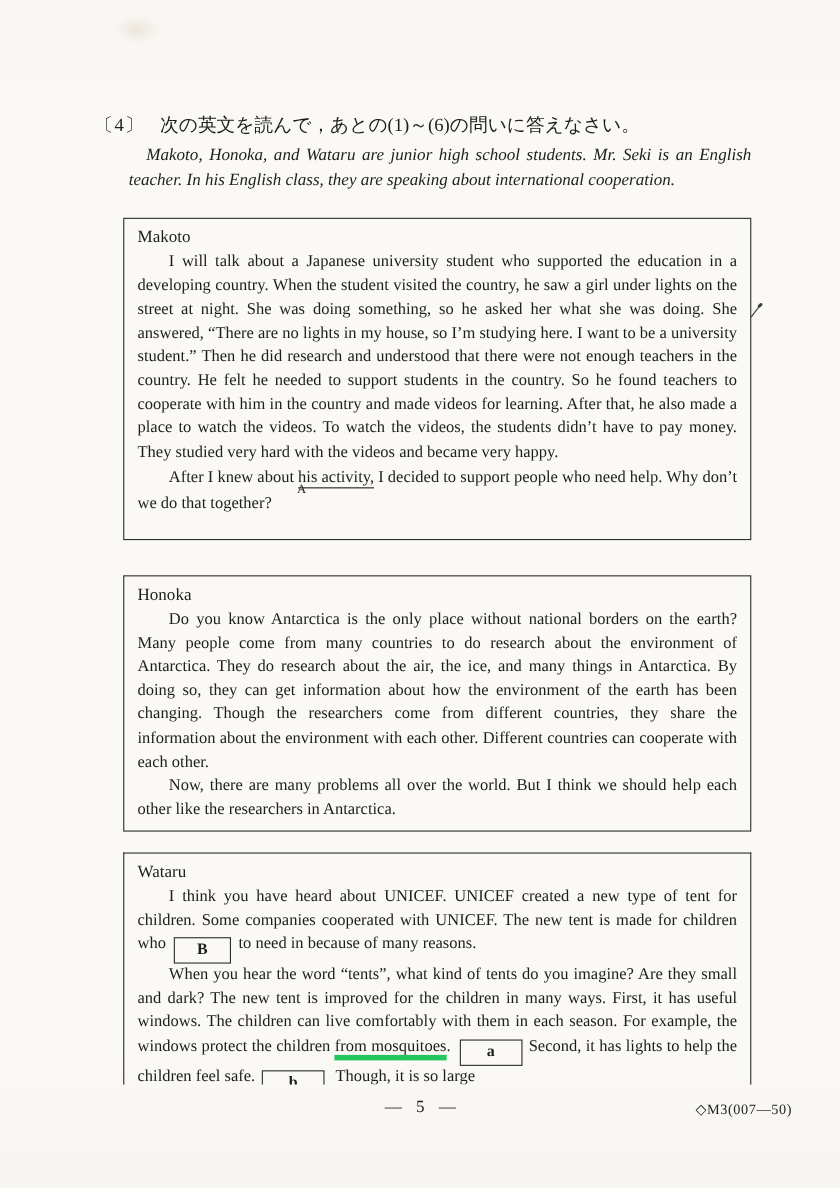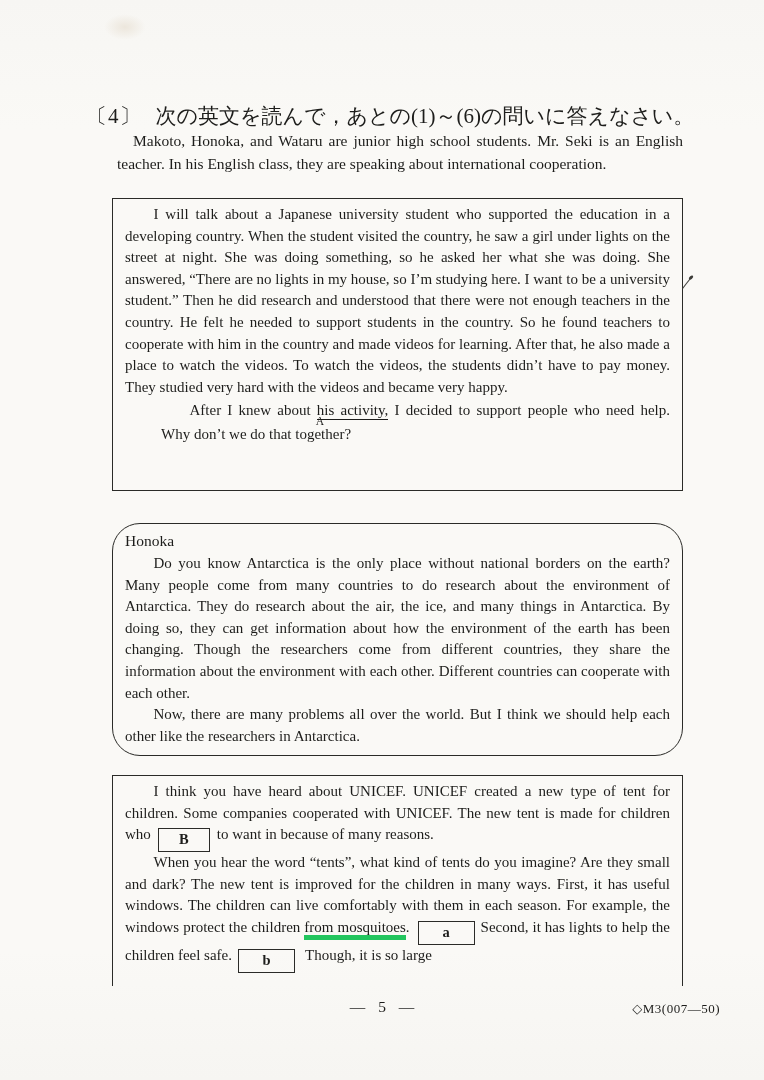--- a/index.html
+++ b/index.html
@@ -9,37 +9,37 @@
     font-family:"Liberation Serif", serif;
     color:#1d1d1b;
     -webkit-font-smoothing:antialiased;
   }
   .smudge {
     position:absolute; left:104px; top:14px; width:42px; height:26px;
     background:radial-gradient(ellipse at center,#ece6dc 0%, rgba(236,230,220,0) 70%);
     border-radius:50%;
   }
   
-  .q-header { position:absolute; top:102px; left:86px; font-size:21px;
+  .q-header { position:absolute; top:102px; left:86px; font-size:17px;
     font-family:"Liberation Serif","DejaVu Serif",serif; white-space:nowrap; }
   .q-num { letter-spacing:1px; margin-right:14px; }
   .intro { position:absolute; top:129px; left:117px; width:566px;
-    font-size:15.5px; line-height:23px; text-indent:16px;
+    font-style:italic; font-size:15.5px; line-height:23px; text-indent:16px;
     text-align:justify; }
   
   .speech-box { position:absolute; left:112px; width:571px;
     border:1.4px solid #2b2b28; box-sizing:border-box;
     padding:5px 12px 0 12px; overflow:hidden; background:transparent; }
   .box-makoto { top:198px; height:293px; }
-  .box-honoka { top:523px; height:233px;border-radius:28px; }
+  .box-honoka { top:523px; height:233px; }
   .box-wataru { top:775px; height:211px; border-bottom:none; }
   .speaker { font-size:15.5px; line-height:24px; }
   .speech-box p { margin:0; font-size:15px; line-height:21.6px;
     text-align:justify; text-indent:1.9em; }
-  .speech-box p.tight-last { line-height:24px;margin-left:36px; }
+  .speech-box p.tight-last { line-height:24px; }
   
   .ul-a { position:relative; border-bottom:1.2px solid #1d1d1b; padding-bottom:1px; }
   .ul-a-label { position:absolute; left:-1px; top:100%; margin-top:-3px;
     font-size:11.5px; line-height:11px; text-indent:0; }
   .ul-plain { border-bottom:5px solid #22c55e; }
   
   .blank { display:inline-block; border:1.3px solid #2b2b28; text-align:center;
     font-weight:bold; font-size:14.5px; height:22px; line-height:21px;
     vertical-align:-5px; text-indent:0; background:transparent; }
   .blank-b  { width:50px; margin:0 7px; }
@@ -60,40 +60,42 @@
 
   <div class="smudge"></div>
 
   <div class="q-header">
     <span class="q-num">〔4〕</span><span>次の英文を読んで，あとの(1)～(6)の問いに答えなさい。</span>
   </div>
 
   <div class="intro">Makoto, Honoka, and Wataru are junior high school students.  Mr. Seki is an English teacher.  In his English class, they are speaking about international cooperation.</div>
 
   <div class="speech-box box-makoto">
+    <div class="speaker">Makoto</div>
     <p>I will talk about a Japanese university student who supported the education in a developing country.  When the student visited the country, he saw a girl under lights on the street at night.  She was doing something, so he asked her what she was doing.  She answered, “There are no lights in my house, so I’m studying here.  I want to be a university student.”  Then he did research and understood that there were not enough teachers in the country.  He felt he needed to support students in the country.  So he found teachers to cooperate with him in the country and made videos for learning.  After that, he also made a place to watch the videos.  To watch the videos, the students didn’t have to pay money.  They studied very hard with the videos and became very happy.</p>
     <p class="tight-last">
       <span>After I knew about </span><span class="ul-a"><span>his activity,</span><span class="ul-a-label">A</span></span><span> I decided to support people who need help.  Why don’t we do that together?</span>
     </p>
   </div>
 
   <svg class="pen-mark" viewBox="0 0 16 18" xmlns="http://www.w3.org/2000/svg">
     <path d="M2 15 Q5 11 9 6" stroke="#4a4a46" stroke-width="1.2" fill="none" stroke-linecap="round"></path>
     <ellipse cx="10" cy="4.6" rx="2.6" ry="1.5" transform="rotate(-42 10 4.6)" fill="#3c3c38"></ellipse>
   </svg>
 
   <div class="speech-box box-honoka">
     <div class="speaker">Honoka</div>
     <p>Do you know Antarctica is the only place without national borders on the earth?  Many people come from many countries to do research about the environment of Antarctica.  They do research about the air, the ice, and many things in Antarctica.  By doing so, they can get information about how the environment of the earth has been changing.  Though the researchers come from different countries, they share the information about the environment with each other.  Different countries can cooperate with each other.</p>
     <p>Now, there are many problems all over the world.  But I think we should help each other like the researchers in Antarctica.</p>
   </div>
 
   <div class="speech-box box-wataru">
+    <div class="speaker">Wataru</div>
     <p>
-      <span>I think you have heard about UNICEF.  UNICEF created a new type of tent for children.  Some companies cooperated with UNICEF.  The new tent is made for children who</span><span class="blank blank-b">B</span><span>to want in because of many reasons.</span>
+      <span>I think you have heard about UNICEF.  UNICEF created a new type of tent for children.  Some companies cooperated with UNICEF.  The new tent is made for children who</span><span class="blank blank-b">B</span><span>to need in because of many reasons.</span>
     </p>
     <p>
       <span>When you hear the word “tents”, what kind of tents do you imagine?  Are they small and dark?  The new tent is improved for the children in many ways.  First, it has useful windows.  The children can live comfortably with them in each season.  For example, the windows protect the children </span><span class="ul-plain">from mosquitoes</span><span>.</span><span class="blank blank-a">a</span>
       <span>Second, it has lights to help the children feel safe.</span><span class="blank blank-b2">b</span><span>Though, it is so large</span>
     </p>
   </div>
 
   <div class="footer-page">— 5 —</div>
   <div class="footer-code">◇M3(007—50)</div>
 

